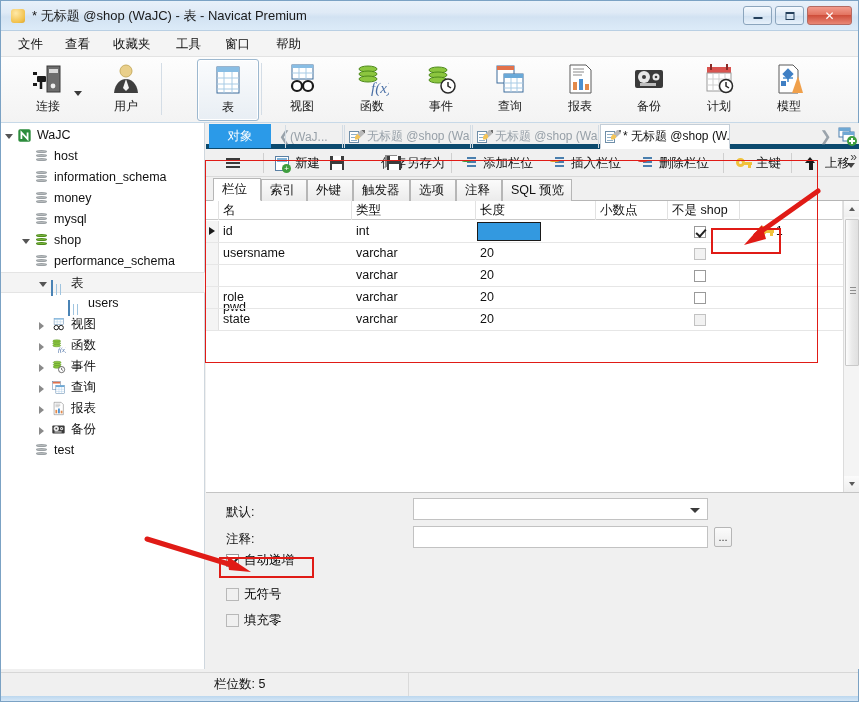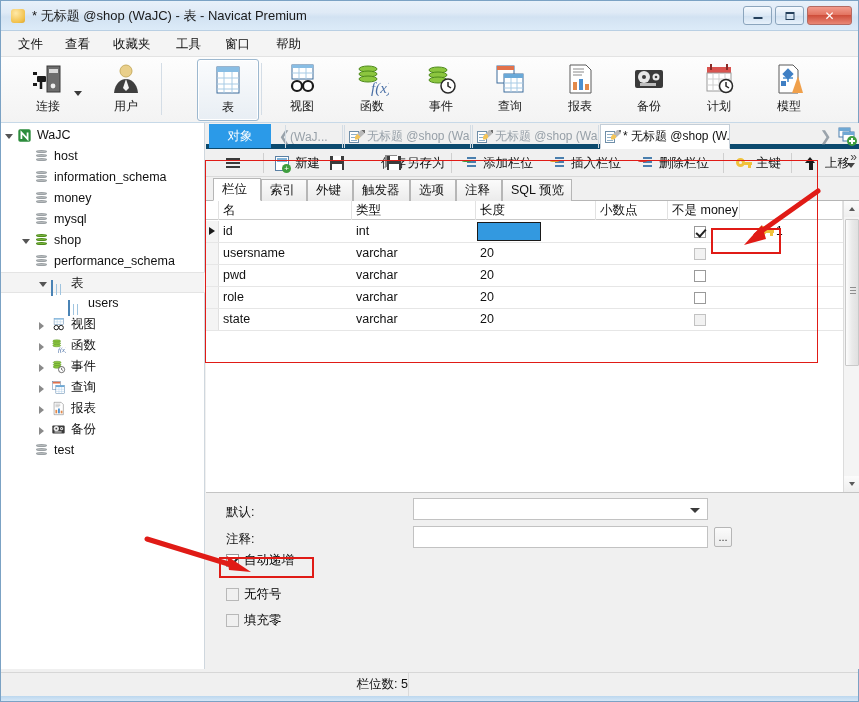--- a/index.html
+++ b/index.html
@@ -373,21 +373,20 @@
 
   
   .statusbar {
     position: absolute; left: 0; bottom: 5px; width: 857px; height: 24px;
     background: #f0f0f0; border-top: 1px solid #d7d7d7;
   }
   .sb-cell {
     position: absolute; top: 0; height: 23px; line-height: 23px;
     font-size: 12.5px; color: #111; padding-left: 8px;
     border-right: 1px solid #dadada;
-    text-align: right;
   }
   .bottomstrip {
     position: absolute; left: 0; bottom: 0; width: 857px; height: 5px;
     background: linear-gradient(to bottom,#bcd7ee,#d5e7f7);
   }
 
   
   .annot-box {
     position: absolute; border: 2px solid #e01b16; pointer-events: none;
   }
@@ -800,21 +799,21 @@
         <div class="stab" style="left: 296px; width: 70px;">SQL 预览</div>
       </div>
 
     <div class="gridwrap">
       <div class="ghead" id="ghead">
         <div class="gh" style="left:0;width:13px;border-right:1px solid #e2e2e2"></div>
       <div class="gh" style="left: 13px; width: 133px;">名</div>
           <div class="gh" style="left: 146px; width: 124px;">类型</div>
           <div class="gh" style="left: 270px; width: 120px;">长度</div>
           <div class="gh" style="left: 390px; width: 72px;">小数点</div>
-          <div class="gh" style="left: 462px; width: 72px;">不是 money</div>
+          <div class="gh" style="left: 462px; width: 72px;">不是 shop</div>
           <div class="gh" style="left: 534px; width: 103px;"></div>
         </div>
       <div id="gbody">
           <div class="grow sel" style="top: 20px;">
             <div class="gutter">
               <span class="rowarrow"></span>
             </div>
             <div class="gc" style="left: 13px; width: 133px;">id</div>
             <div class="gc" style="left: 146px; width: 124px;">int</div>
             <div class="gc" style="left: 270px; width: 120px;"></div>
@@ -832,21 +831,21 @@
           <div class="grow" style="top: 42px;">
             <div class="gutter"></div>
             <div class="gc" style="left: 13px; width: 133px;">usersname</div>
             <div class="gc" style="left: 146px; width: 124px;">varchar</div>
             <div class="gc" style="left: 270px; width: 120px;">20</div>
             <div class="gc" style="left: 390px; width: 72px;"></div>
             <div class="chkbox dim" style="left: 488px; top: 5px;"></div>
           </div>
           <div class="grow" style="top: 64px;">
             <div class="gutter"></div>
-            <div class="gc" style="left: 13px; width: 133px;">pwd</div>
+            <div class="gc" style="left: 13px; width: 133px; margin-top: 32px;">pwd</div>
             <div class="gc" style="left: 146px; width: 124px;">varchar</div>
             <div class="gc" style="left: 270px; width: 120px;">20</div>
             <div class="gc" style="left: 390px; width: 72px;"></div>
             <div class="chkbox" style="left: 488px; top: 5px;"></div>
           </div>
           <div class="grow" style="top: 86px;">
             <div class="gutter"></div>
             <div class="gc" style="left: 13px; width: 133px;">role</div>
             <div class="gc" style="left: 146px; width: 124px;">varchar</div>
             <div class="gc" style="left: 270px; width: 120px;">20</div>

